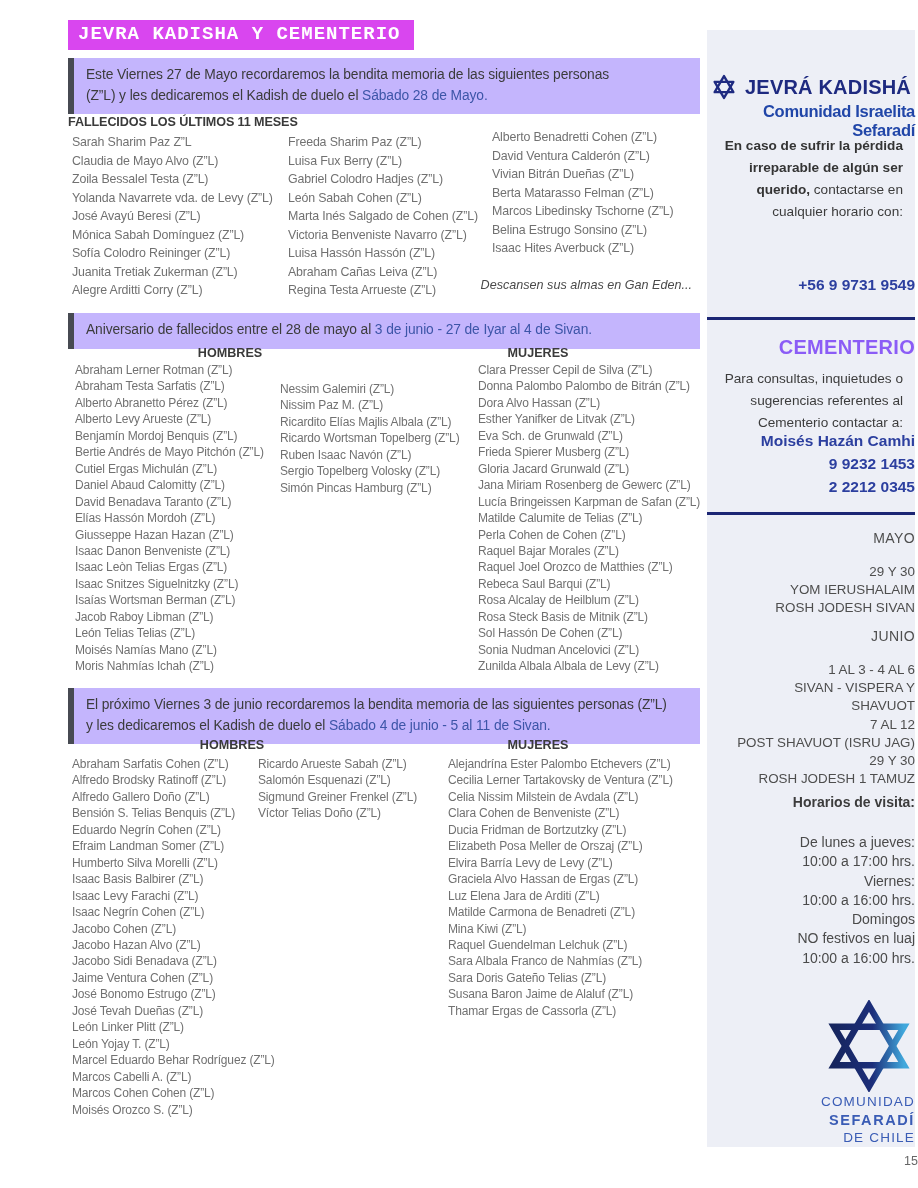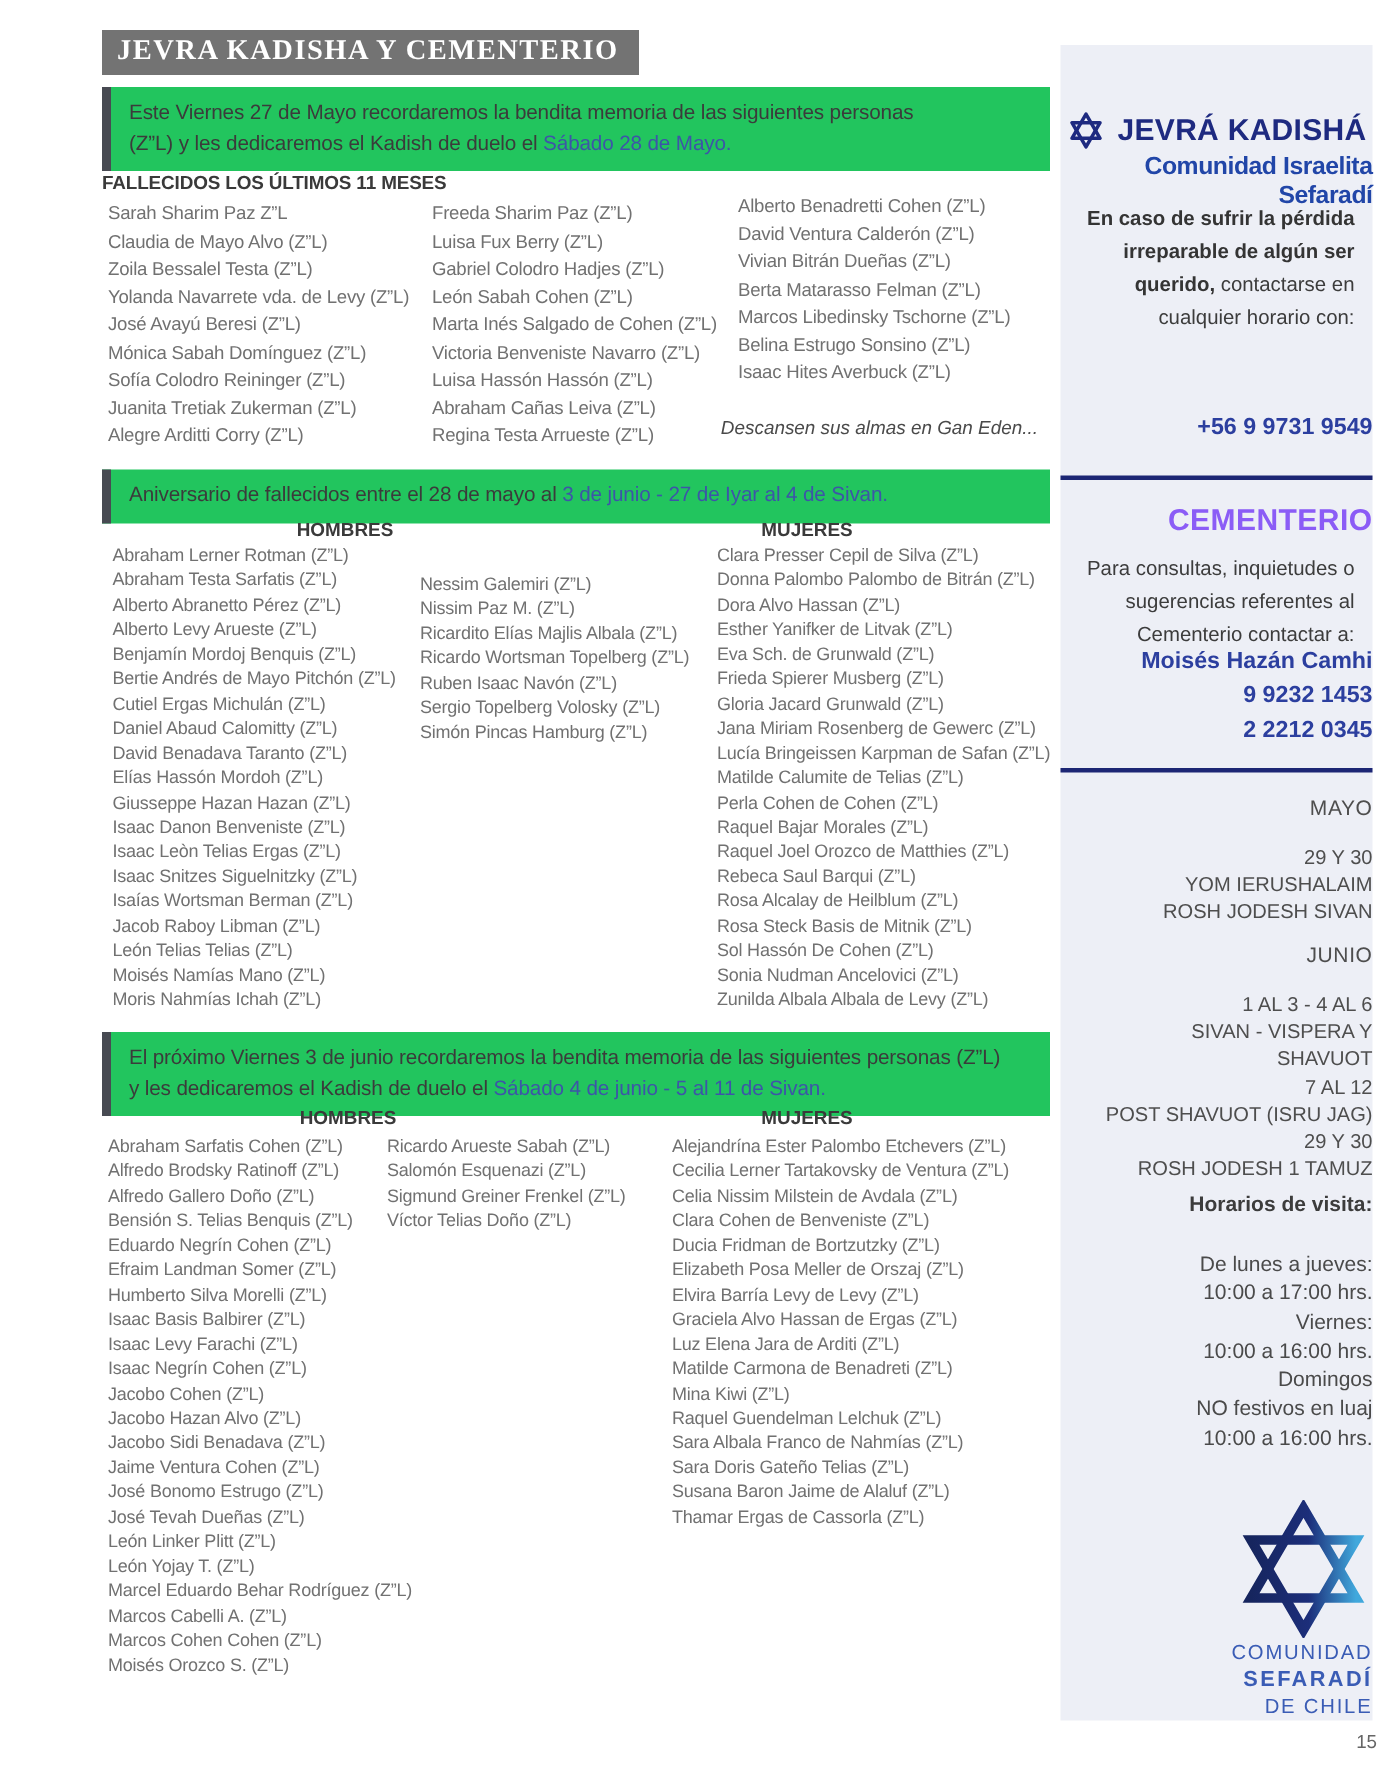--- a/index.html
+++ b/index.html
@@ -1,26 +1,26 @@
 <!DOCTYPE html>
 <html><head>
 <meta charset="utf-8">
 <style>
   *{margin:0;padding:0;box-sizing:border-box}
   html,body{background:#fff}
   body{font-family:"Liberation Sans",sans-serif;color:#3b3b3b}
   .page{position:relative;width:918px;height:1188px;background:#fff;overflow:hidden}
 
   
-  .title-bar{position:absolute;left:68px;top:20px;background:#737373;color:#fff;
-    font-family:Liberation Serif, serif;font-weight:bold;font-size:19px;
+  .title-bar{position:absolute;left:68px;top:20px;background:#d946ef;color:#fff;
+    font-family:Liberation Mono, monospace;font-weight:bold;font-size:19px;
     letter-spacing:1px;padding:3px 14px 5px 10px;white-space:nowrap}
 
   
-  .notice{position:absolute;left:68px;width:632px;background:#22c55e;
+  .notice{position:absolute;left:68px;width:632px;background:#c4b5fd;
     border-left:6px solid #474a52;padding:7px 12px 8px 12px;
     font-size:13.8px;line-height:1.5;color:#3b3b3b;letter-spacing:-0.1px}
   .notice .hl{color:#3d55a8}
 
   
   .sec-heading{position:absolute;font-weight:bold;font-size:12.6px;color:#3a3a3a;letter-spacing:-0.1px}
   .col-label{position:absolute;width:160px;text-align:center;font-weight:bold;font-size:12.6px;color:#3a3a3a}
 
   
   .names{position:absolute;font-size:12.4px;color:#717171;letter-spacing:-0.15px;white-space:nowrap}

